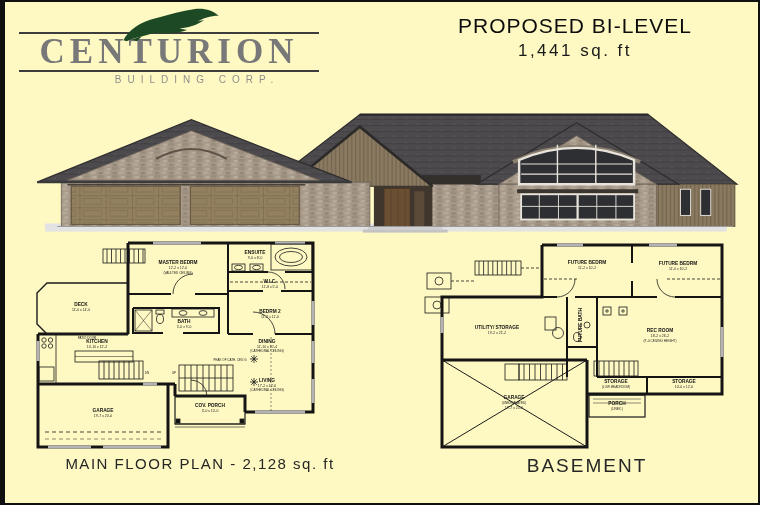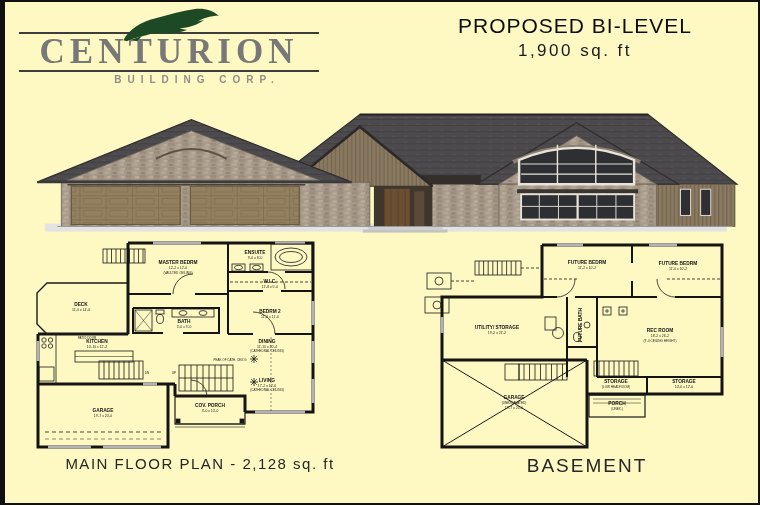--- a/index.html
+++ b/index.html
@@ -10,21 +10,21 @@
   }
   
   .logo{position:absolute;left:14px;top:4px;width:300px;}
   .logo-plume{position:absolute;left:92px;top:2px;width:120px;height:34px;z-index:2;}
   .logo-word{
     position:relative;margin-top:26px;font-family:"Liberation Serif",serif;
     font-size:35px;font-weight:bold;color:#787878;letter-spacing:5px;text-align:center;
     line-height:1.02;border-top:2px solid #3d3d3d;border-bottom:2px solid #3d3d3d;padding:0 2px;
   }
   .logo-tag{
-    font-size:10px;font-weight:bold;color:#8e8e8e;letter-spacing:6px;
+    font-size:10px;font-weight:normal;color:#8e8e8e;letter-spacing:6px;
     text-align:center;padding-left:56px;margin-top:2px;
   }
   .title-block{position:absolute;left:398px;top:12px;width:344px;text-align:center;}
   .title-main{font-size:21px;font-weight:normal;color:#0d0d0d;letter-spacing:1px;}
   .title-sub{font-size:17px;color:#1a1a1a;letter-spacing:2.5px;margin-top:3px;}
   
   .render-wrap{position:absolute;left:22px;top:84px;width:716px;height:150px;}
   
   .plan-main{position:absolute;left:18px;top:231px;width:302px;height:218px;}
   .plan-base{position:absolute;left:412px;top:231px;width:310px;height:220px;}
@@ -56,21 +56,21 @@
                C106,9 98,12 91,16 L99,14 C91,20 81,23 70,24 L79,26
                C67,31 52,30 41,29 C27,33 14,36 8,39 Z" fill="#1d4a24"></path>
       <path d="M14,37 L26,33 L20,39 Z" fill="#1d4a24"></path>
     </svg>
     <div class="logo-word">CENTURION</div>
     <div class="logo-tag">BUILDING CORP.</div>
   </div>
 
   <div class="title-block">
     <div class="title-main">PROPOSED BI-LEVEL</div>
-    <div class="title-sub">1,900 sq. ft</div>
+    <div class="title-sub">1,441 sq. ft</div>
   </div>
 
   <div class="render-wrap">
   <svg viewBox="0 0 710 148" width="716" height="150">
     <defs>
       <pattern id="stonePat" width="14" height="8" patternUnits="userSpaceOnUse">
         <rect width="14" height="8" fill="#a79a8a"></rect>
         <rect x="0" y="0" width="6" height="3" fill="#9b8d7c"></rect>
         <rect x="7" y="4" width="5" height="3" fill="#b5a795"></rect>
         <rect x="1" y="5" width="4" height="2" fill="#8f8272"></rect>

